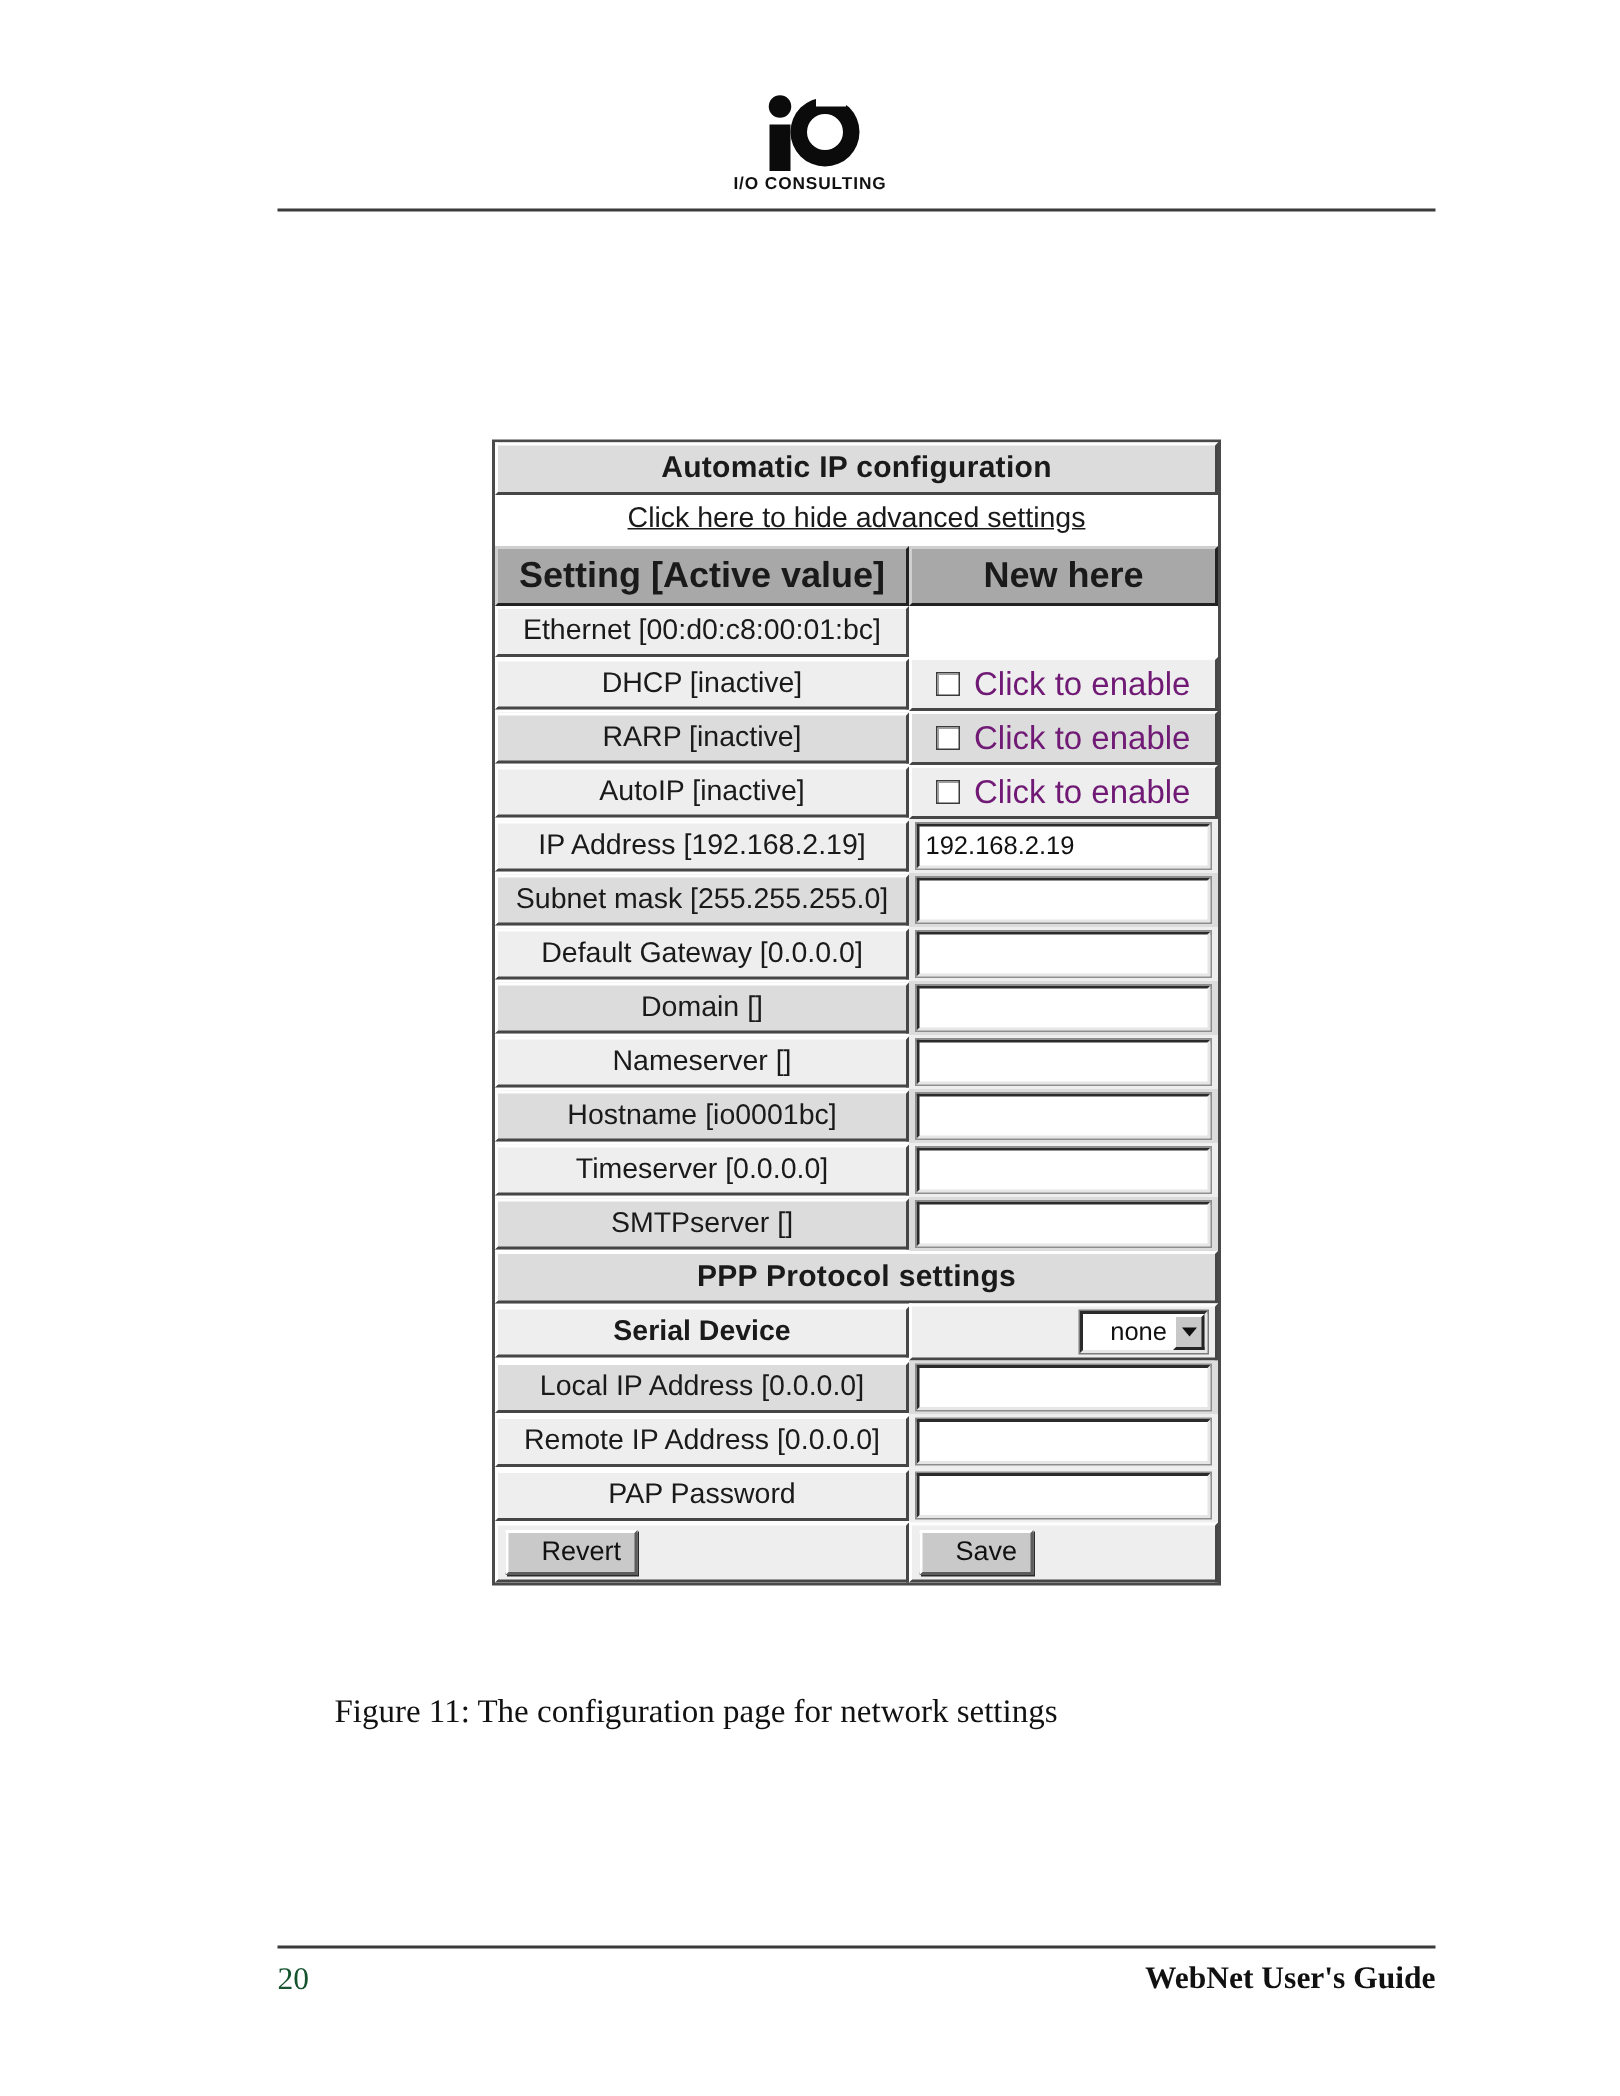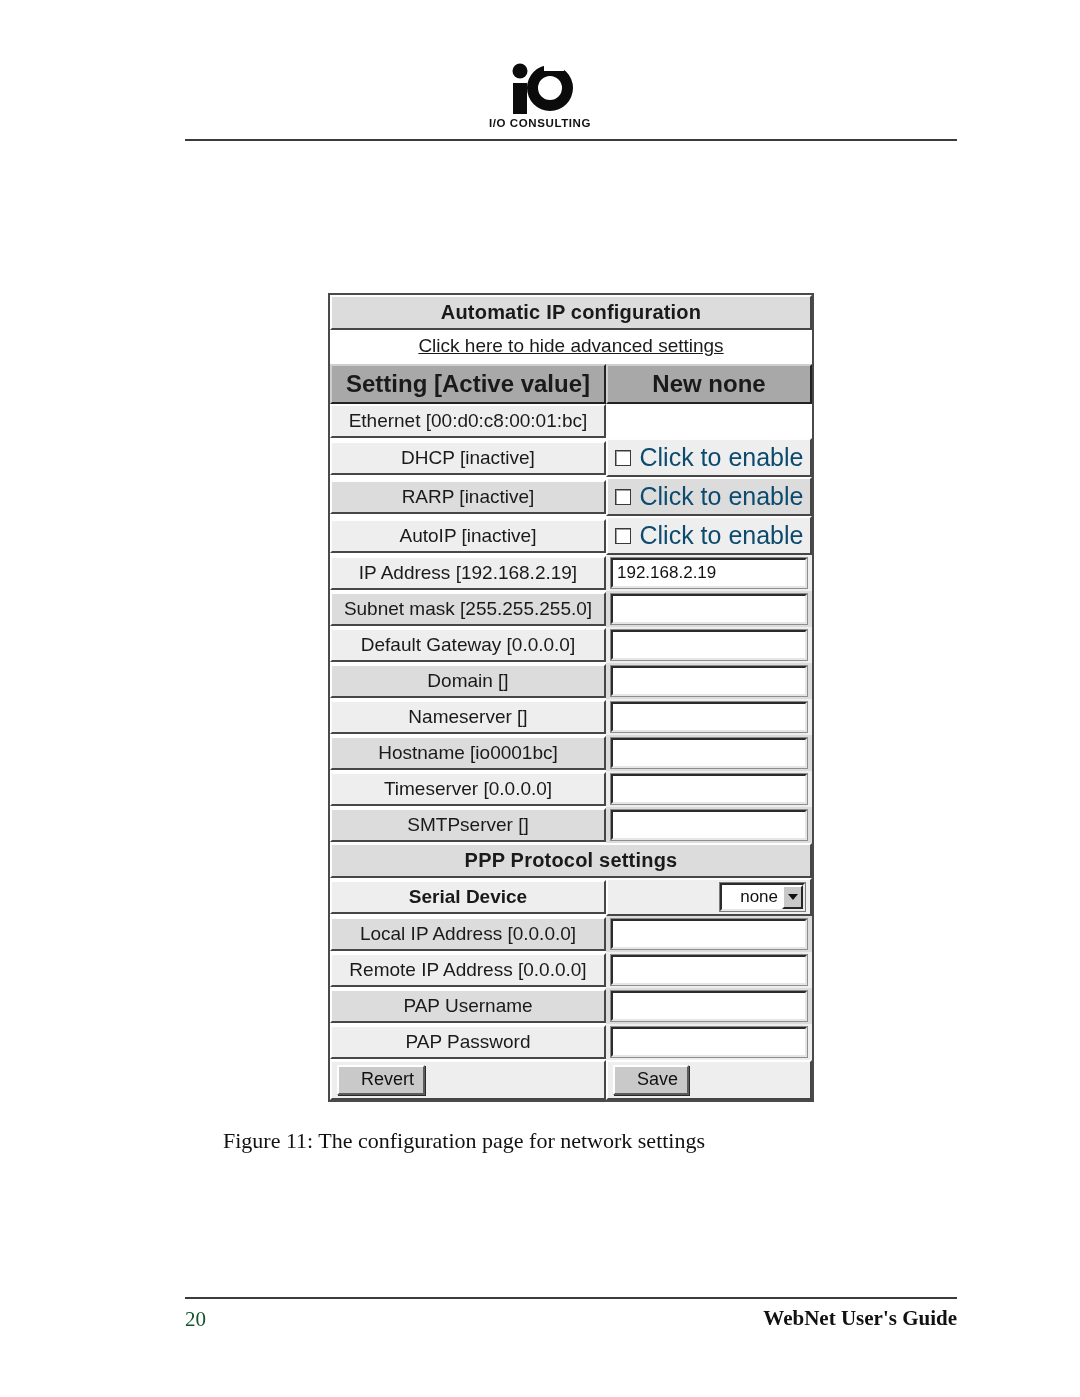--- a/index.html
+++ b/index.html
@@ -144,22 +144,22 @@
     border-bottom-color: #9a9a9a;
   }
   .vcell.center { justify-content: center; }
   .vcell.right  { justify-content: flex-end; }
 
   
   .chk-group {
     display: flex;
     align-items: center;
     gap: 9px;
-    font-size: 25px;
-    color: #0c4a6e;
+    font-size: 22px;
+    color: #701a75;
   }
   .chkbox {
     width: 14px;
     height: 14px;
     background: #ffffff;
     border: 1px solid #3a3a3a;
     box-shadow: inset 1px 1px 0 #9e9e9e;
     flex: 0 0 auto;
     display: inline-block;
   }
@@ -340,21 +340,21 @@
             <span class="faux-link">Click here to hide advanced settings</span>
           </div>
         </td>
       </tr>
 
       <tr>
         <td>
             <div class="tile colhead">Setting [Active value]</div>
           </td>
         <td>
-            <div class="tile colhead">New none</div>
+            <div class="tile colhead">New here</div>
           </td>
       </tr>
 
       <tr>
         <td>
             <div class="tile light">Ethernet [00:d0:c8:00:01:bc]</div>
           </td>
         <td>
             <div class="tile blankcell"></div>
           </td>
@@ -527,30 +527,20 @@
         <td>
             <div class="tile light">Remote IP Address [0.0.0.0]</div>
           </td>
         <td>
           <div class="vcell light">
             <div class="tinput"></div>
           </div>
         </td>
       </tr>
 
-      <tr>
-        <td>
-            <div class="tile dark">PAP Username</div>
-          </td>
-        <td>
-          <div class="vcell dark">
-            <div class="tinput"></div>
-          </div>
-        </td>
-      </tr>
 
       <tr>
         <td>
             <div class="tile light">PAP Password</div>
           </td>
         <td>
           <div class="vcell light">
             <div class="tinput"></div>
           </div>
         </td>

